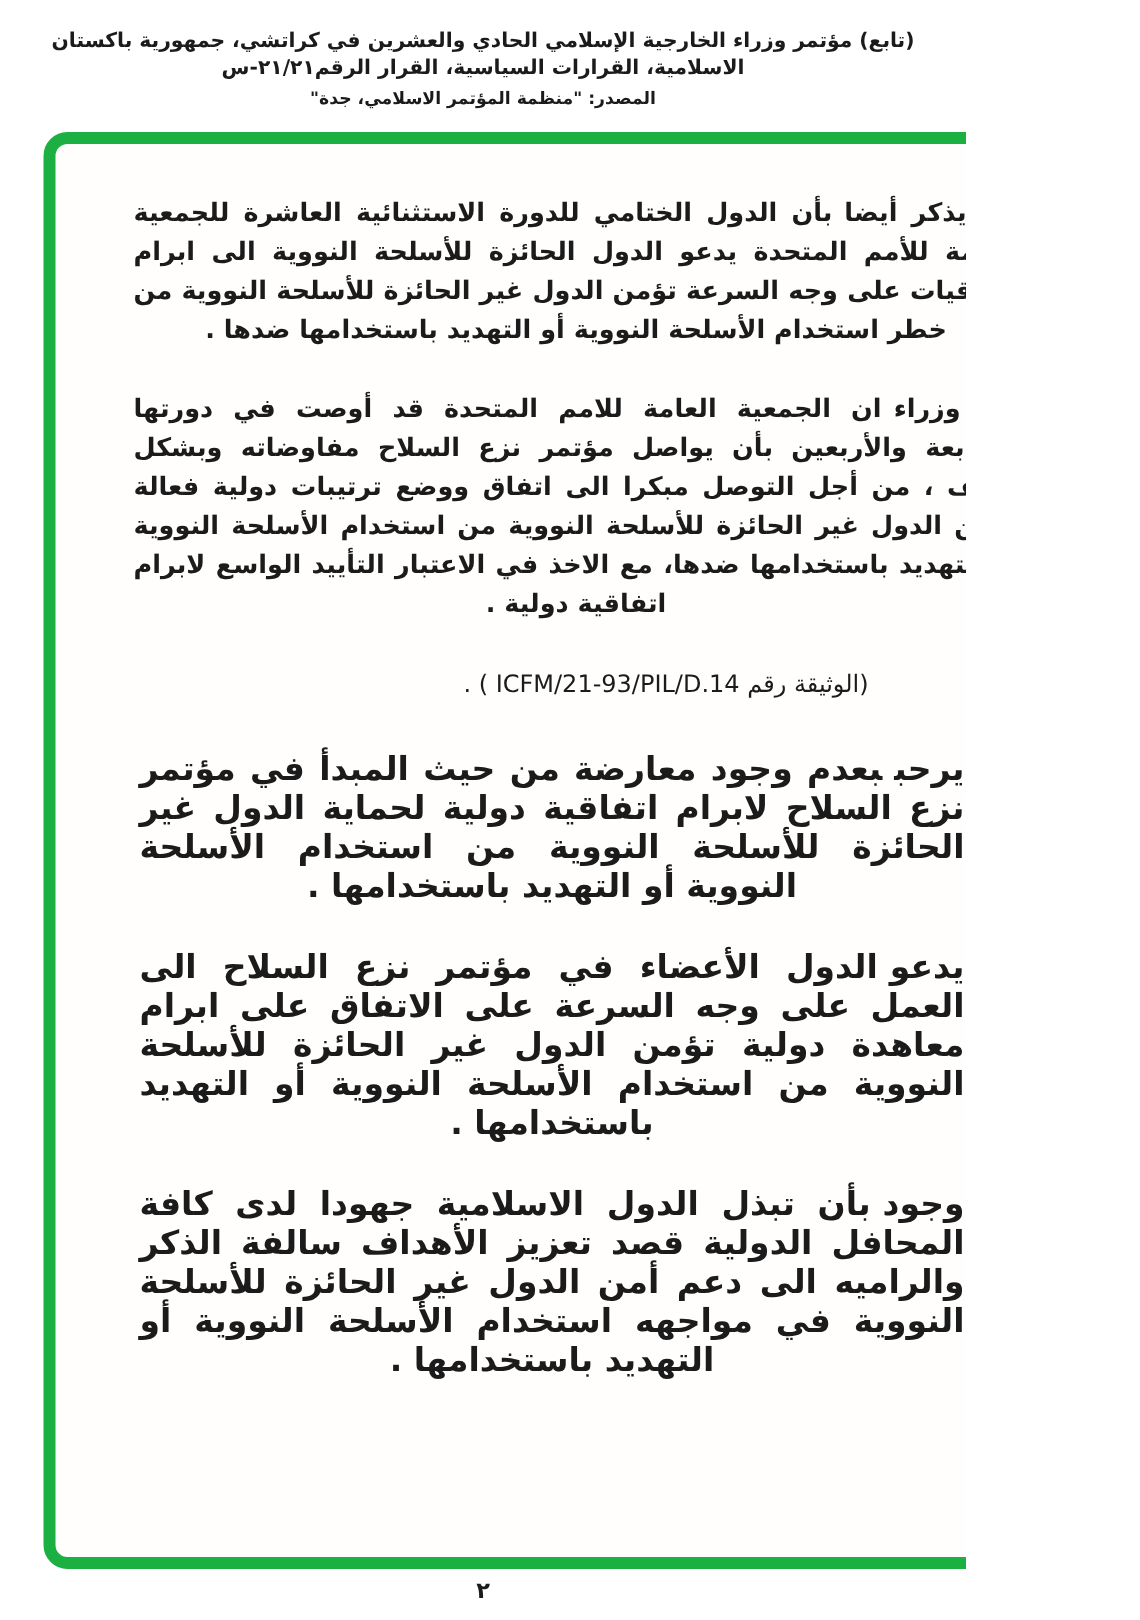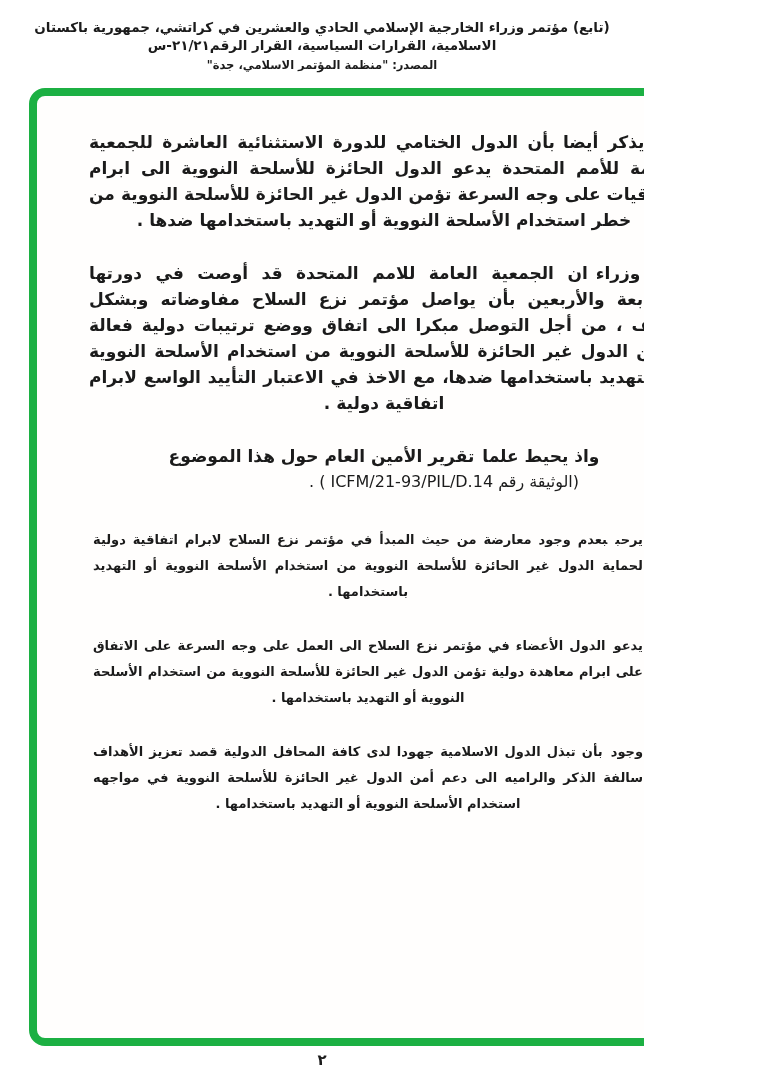--- a/index.html
+++ b/index.html
@@ -57,21 +57,21 @@
     display:flex;direction:rtl;
     margin-bottom:28px;
   }
   .item-num{
     flex:none;width:36px;
     font-size:16px;line-height:26px;font-weight:bold;
     text-align:right;
   }
   .item-text{
     flex:1;
-    font-size:13px;line-height:26px;font-weight:bold;
+    font-size:22px;line-height:26px;font-weight:bold;
     text-align:justify;
     text-align-last:center;
     -moz-text-align-last:center;
     margin-left:4px;
   }
   
   .page-number{
     position:absolute;left:0;right:0;top:1051px;
     text-align:center;
     font-size:15px;font-weight:bold;
@@ -93,23 +93,20 @@
 
     <p class="para">
       <span class="lead">واذ يذكر أيضا</span><span>بأن الدول الختامي للدورة الاستثنائية العاشرة للجمعية العامة للأمم المتحدة يدعو الدول الحائزة للأسلحة النووية الى ابرام اتفاقيات على وجه السرعة تؤمن الدول غير الحائزة للأسلحة النووية من خطر استخدام الأسلحة النووية أو التهديد باستخدامها ضدها .</span>
     </p>
 
     <p class="para">
       <span class="lead">واذ وزراء</span><span>ان الجمعية العامة للامم المتحدة قد أوصت في دورتها السابعة والأربعين بأن يواصل مؤتمر نزع السلاح مفاوضاته وبشكل مكثف ، من أجل التوصل مبكرا الى اتفاق ووضع ترتيبات دولية فعالة تؤمن الدول غير الحائزة للأسلحة النووية من استخدام الأسلحة النووية أو التهديد باستخدامها ضدها، مع الاخذ في الاعتبار التأييد الواسع لابرام اتفاقية دولية .</span>
     </p>
 
 
-    <p class="para" style="margin-bottom:0;">
-      <span class="lead">واذ يحيط علما</span><span>تقرير الأمين العام حول هذا الموضوع</span>
-    </p>
     <div class="docref">(الوثيقة رقم ICFM/21-93/PIL/D.14 ) .</div>
 
     <div class="items">
 
       <div class="item">
         <div class="item-num">١-</div>
         <div class="item-text">
           <span class="lead">يرحب</span><span>بعدم وجود معارضة من حيث المبدأ في مؤتمر نزع السلاح لابرام اتفاقية دولية لحماية الدول غير الحائزة للأسلحة النووية من استخدام الأسلحة النووية أو التهديد باستخدامها .</span>
         </div>
       </div>

